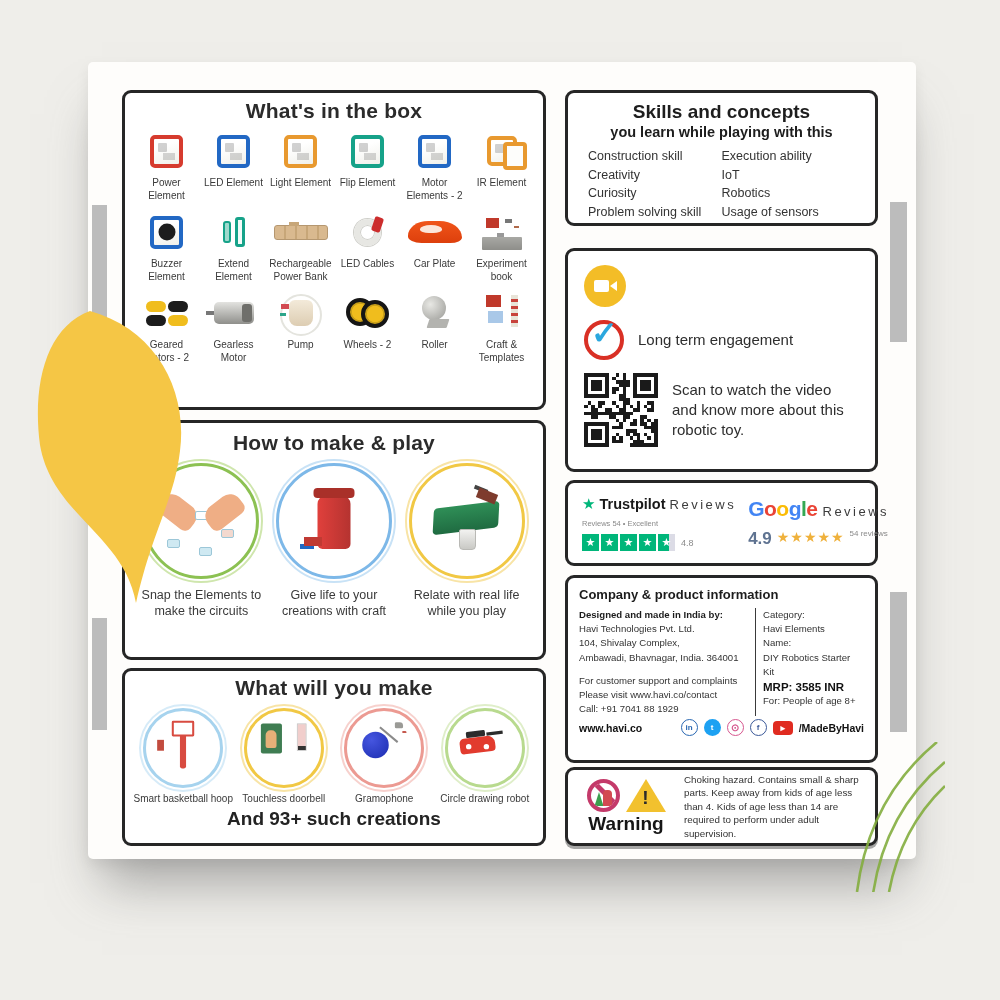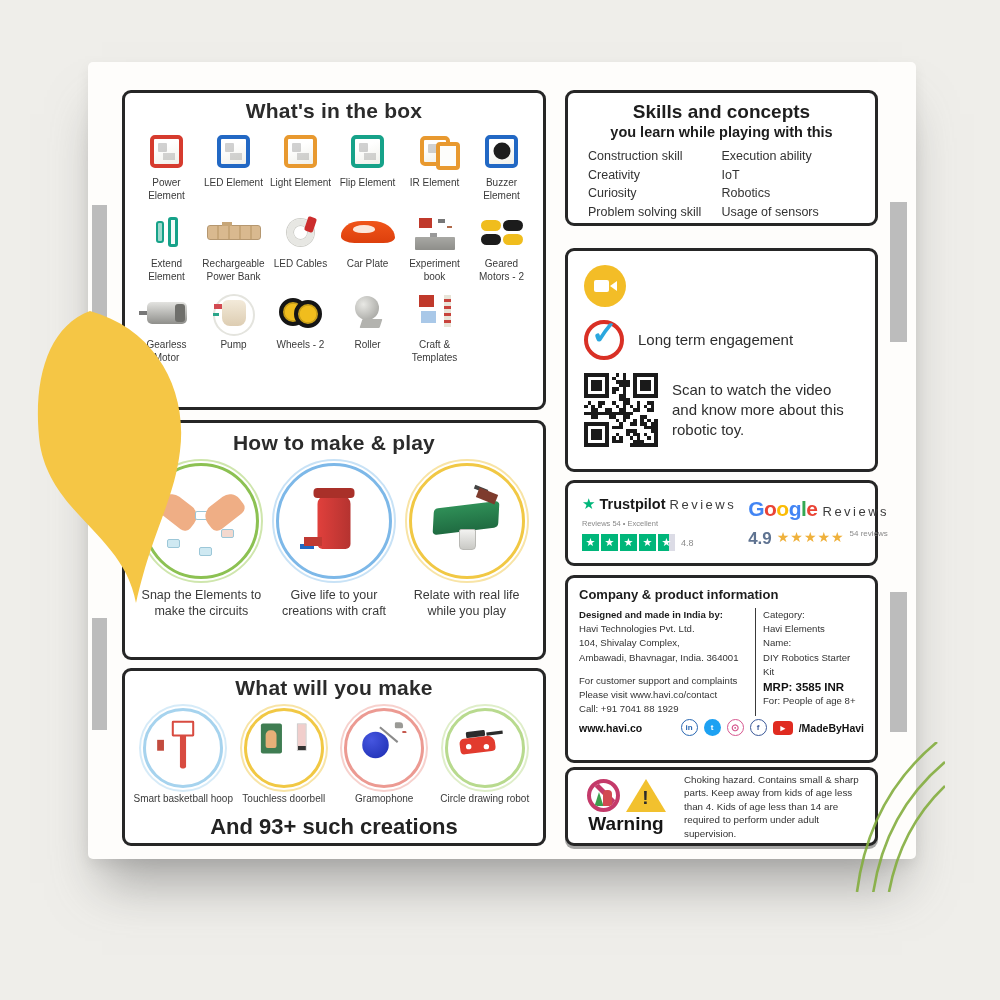--- a/index.html
+++ b/index.html
@@ -126,21 +126,21 @@
   .a-bell::before{content:"";position:absolute;left:16px;top:14px;width:31px;height:44px;background:#3f7d52;border-radius:3px}
   .a-bell::after{content:"";position:absolute;left:23px;top:24px;width:16px;height:26px;background:#e6b078;border-radius:7px 7px 3px 3px}
   .a-bell .pnl{right:17px;top:14px;width:14px;height:40px;background:#fff;border:1px solid #bbb;
     box-shadow:inset 0 -28px 0 -22px #333, inset 0 -2px 0 10px rgba(200,60,50,.25)}
   .a-gramo::before{content:"";position:absolute;left:18px;top:26px;width:39px;height:39px;border-radius:50%;background:radial-gradient(circle at 35% 30%,#4656e0,#1b2cb0)}
   .a-gramo::after{content:"";position:absolute;left:44px;top:18px;width:34px;height:3px;background:#8a8a8a;transform:rotate(40deg);transform-origin:left center}
   .a-gramo .horn{left:66px;top:12px;width:12px;height:9px;background:#9a9a96;border-radius:2px 5px 2px 2px;box-shadow:8px 10px 0 -3px #c5584e}
   .a-drawbot::before{content:"";position:absolute;left:13px;top:34px;width:52px;height:23px;background:#e23b2e;border-radius:7px 11px 6px 6px;transform:rotate(-7deg)}
   .a-drawbot::after{content:"";position:absolute;left:22px;top:25px;width:28px;height:9px;background:#2c2c2c;border-radius:2px;transform:rotate(-7deg);box-shadow:28px 2px 0 -2px #2c2c2c}
   .a-drawbot .wl{left:22px;top:44px;width:8px;height:8px;border-radius:50%;background:#fff;box-shadow:26px 0 0 #fff}
-  .make-footer{text-align:center;font-weight:800;font-size:22px;color:#232323;margin-top:8px}
+  .make-footer{text-align:center;font-weight:800;font-size:19px;color:#232323;margin-top:2px}
 
   
   .sk-title{font-size:19px;font-weight:800;text-align:center;color:#1d1d1d}
   .sk-sub{font-size:14.5px;font-weight:800;text-align:center;color:#1d1d1d;margin-top:1px}
   .sk-cols{display:flex;margin-top:7px;padding:0 10px}
   .sk-col{flex:1}
   .sk-item{font-size:12.5px;line-height:18.5px;color:#333}
 
   
   .vrow{display:flex;align-items:center;gap:14px;margin-bottom:13px}
@@ -233,20 +233,26 @@
         <div class="ic">
             <span class="chip b-orange"></span>
           </div>
         <div class="lbl">Light Element</div>
       </div>
       <div class="cell">
         <div class="ic">
             <span class="chip b-teal"></span>
           </div>
         <div class="lbl">Flip Element</div>
+      </div>
+      <div class="cell">
+        <div class="ic">
+            <span class="chip b-blue"></span>
+          </div>
+        <div class="lbl">Motor Elements - 2</div>
       </div>
       <div class="cell">
         <div class="ic">
             <span class="chip b-orange i-ir"></span>
           </div>
         <div class="lbl">IR Element</div>
       </div>
       <div class="cell">
         <div class="ic">
             <span class="chip b-blue i-buzzer"></span>

